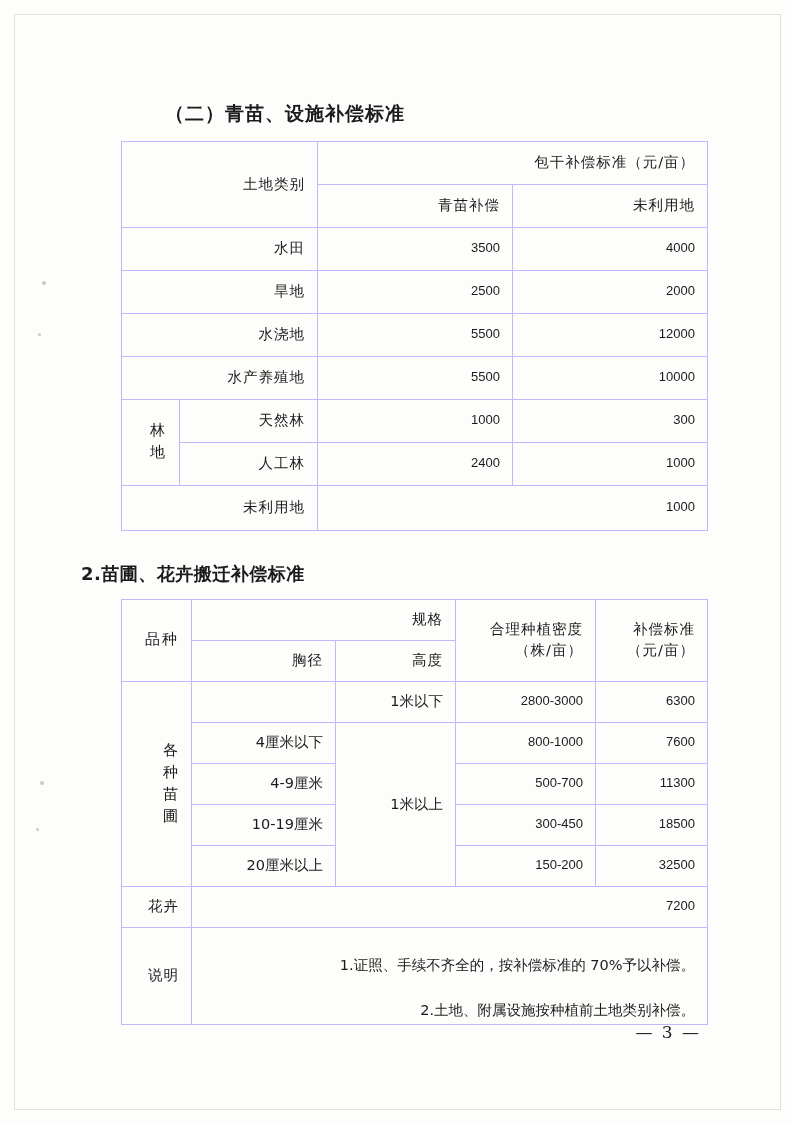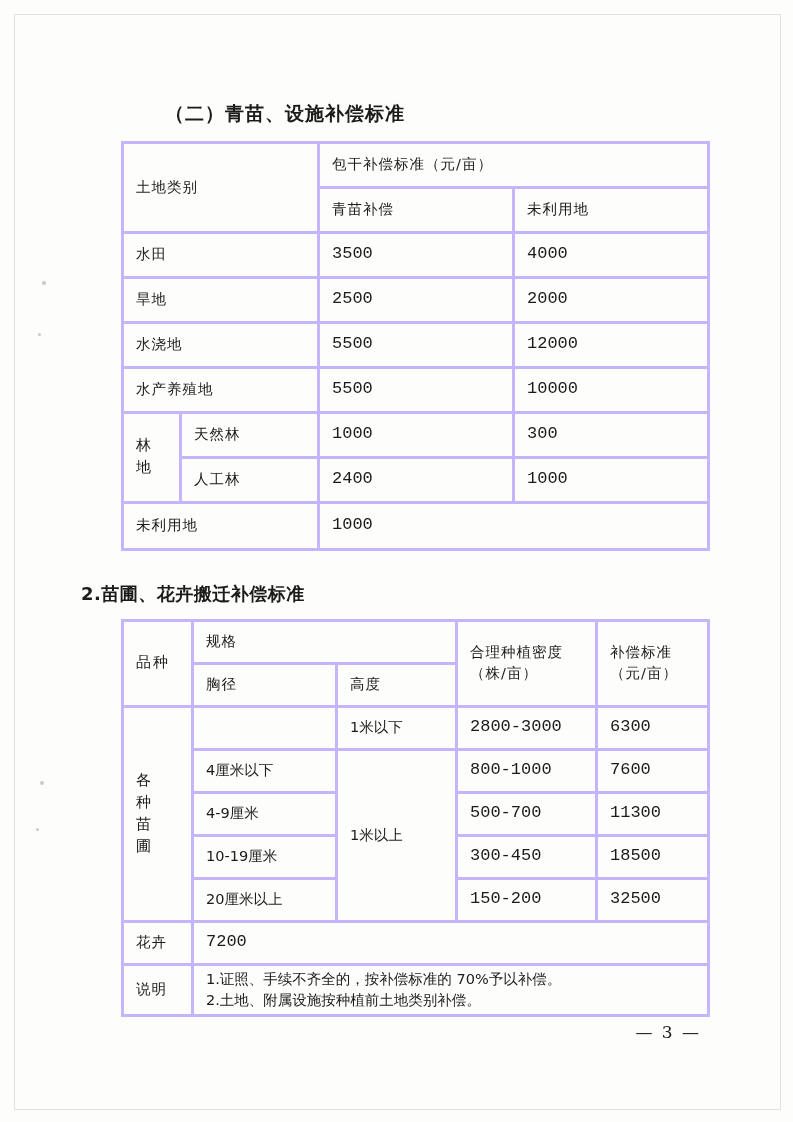--- a/index.html
+++ b/index.html
@@ -64,22 +64,22 @@
     line-height: 1.4;
   }
 
   table.doc {
     border-collapse: collapse;
     table-layout: fixed;
     font-size: 14.5px;
     color: #1b1b1b;
   }
   table.doc td {
-    border: 3px solid #c4b5fd;
-    text-align: left;
+    border: 1px solid #c4b5fd;
+    text-align: right;
     vertical-align: middle;
     padding: 3px 12px;
     line-height: 1.45;
   }
   .t1-wrap {
     padding-left: 104px;
     padding-top: 14px;
   }
   .t1 { width: 586px; }
   .t1 td { height: 36px; }
@@ -101,22 +101,22 @@
     letter-spacing: 1px;
     font-size: 15px;
     line-height: 1.28;
   }
   .note {
     text-align: left;
     padding: 6px 8px 6px 10px;
     font-size: 14.5px;
     line-height: 1.75;
   }
-  .note div { white-space: nowrap; }
-  .num { font-family: Liberation Mono, monospace; font-size: 17px; }
+  .note div { white-space: nowrap; margin-top: 24px; }
+  .num { font-family: Liberation Sans, sans-serif; font-size: 13px; }
   .hdr { letter-spacing: 1px; }
 
   .pagenum {
     position: absolute;
     right: 92px;
     top: 1022px;
     font-size: 17px;
     font-family: "DejaVu Serif", "Liberation Serif", serif;
     letter-spacing: 2px;
   }

